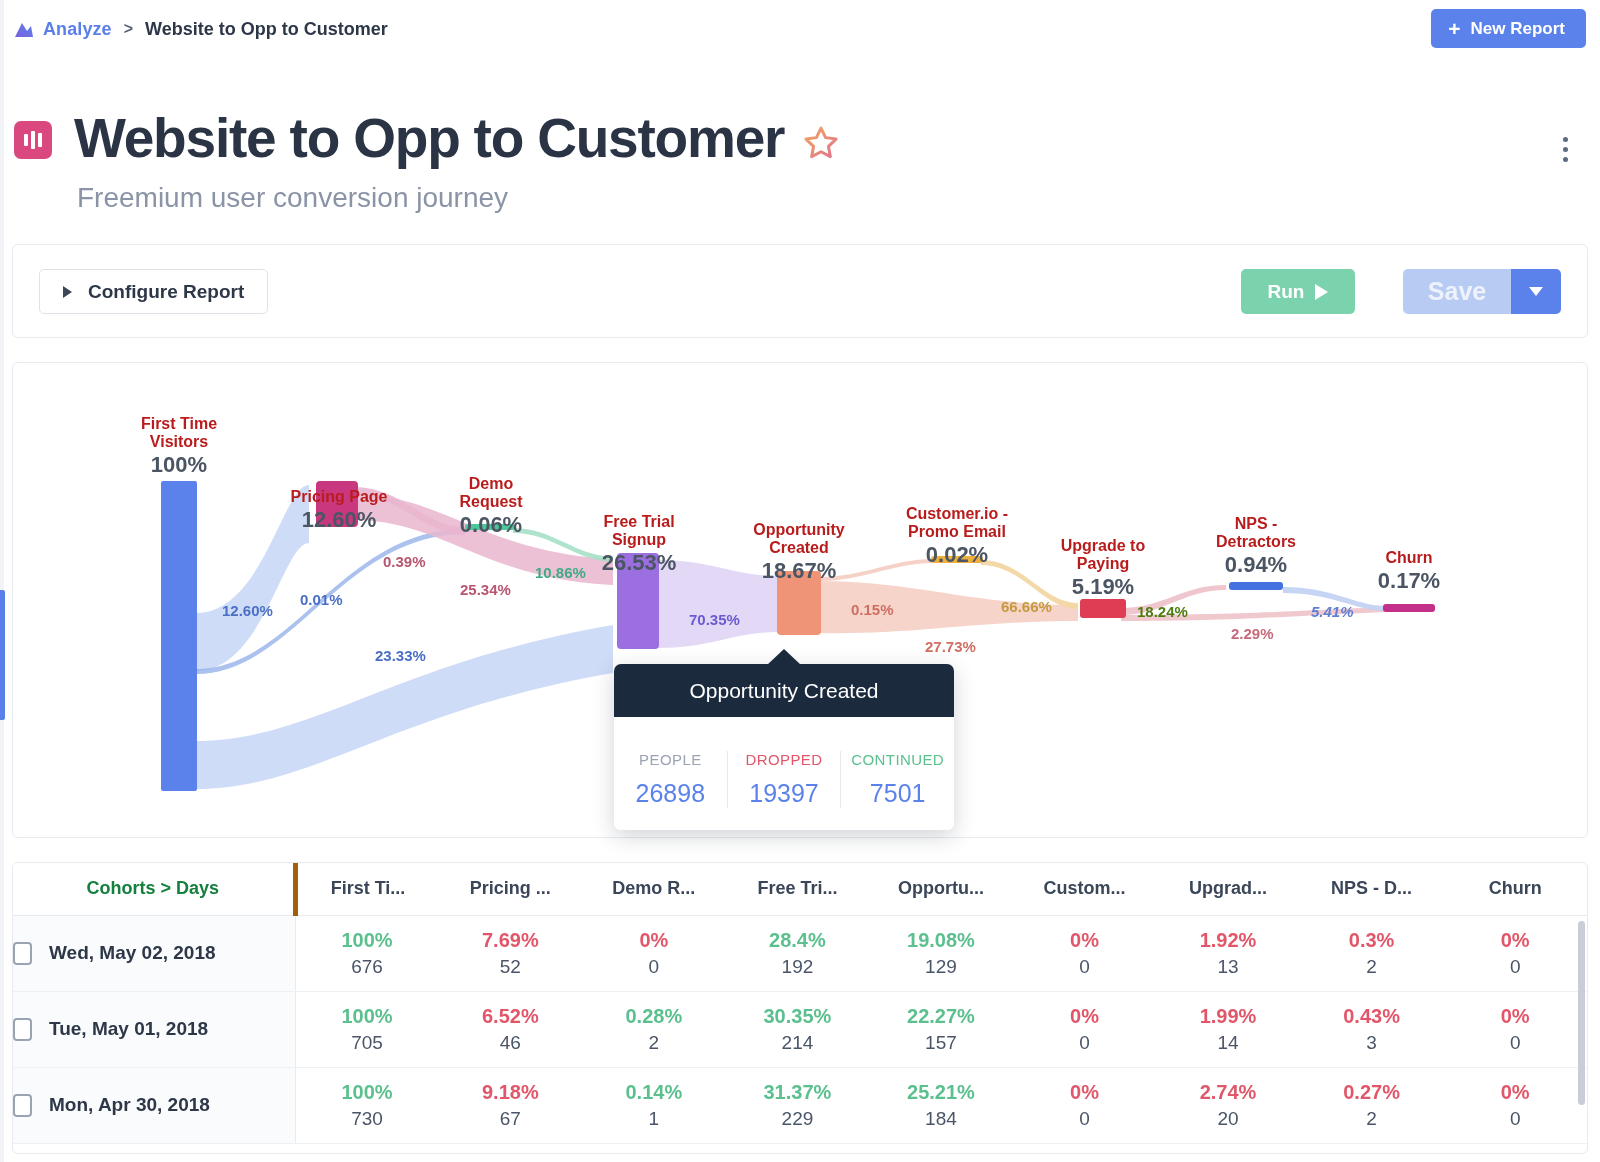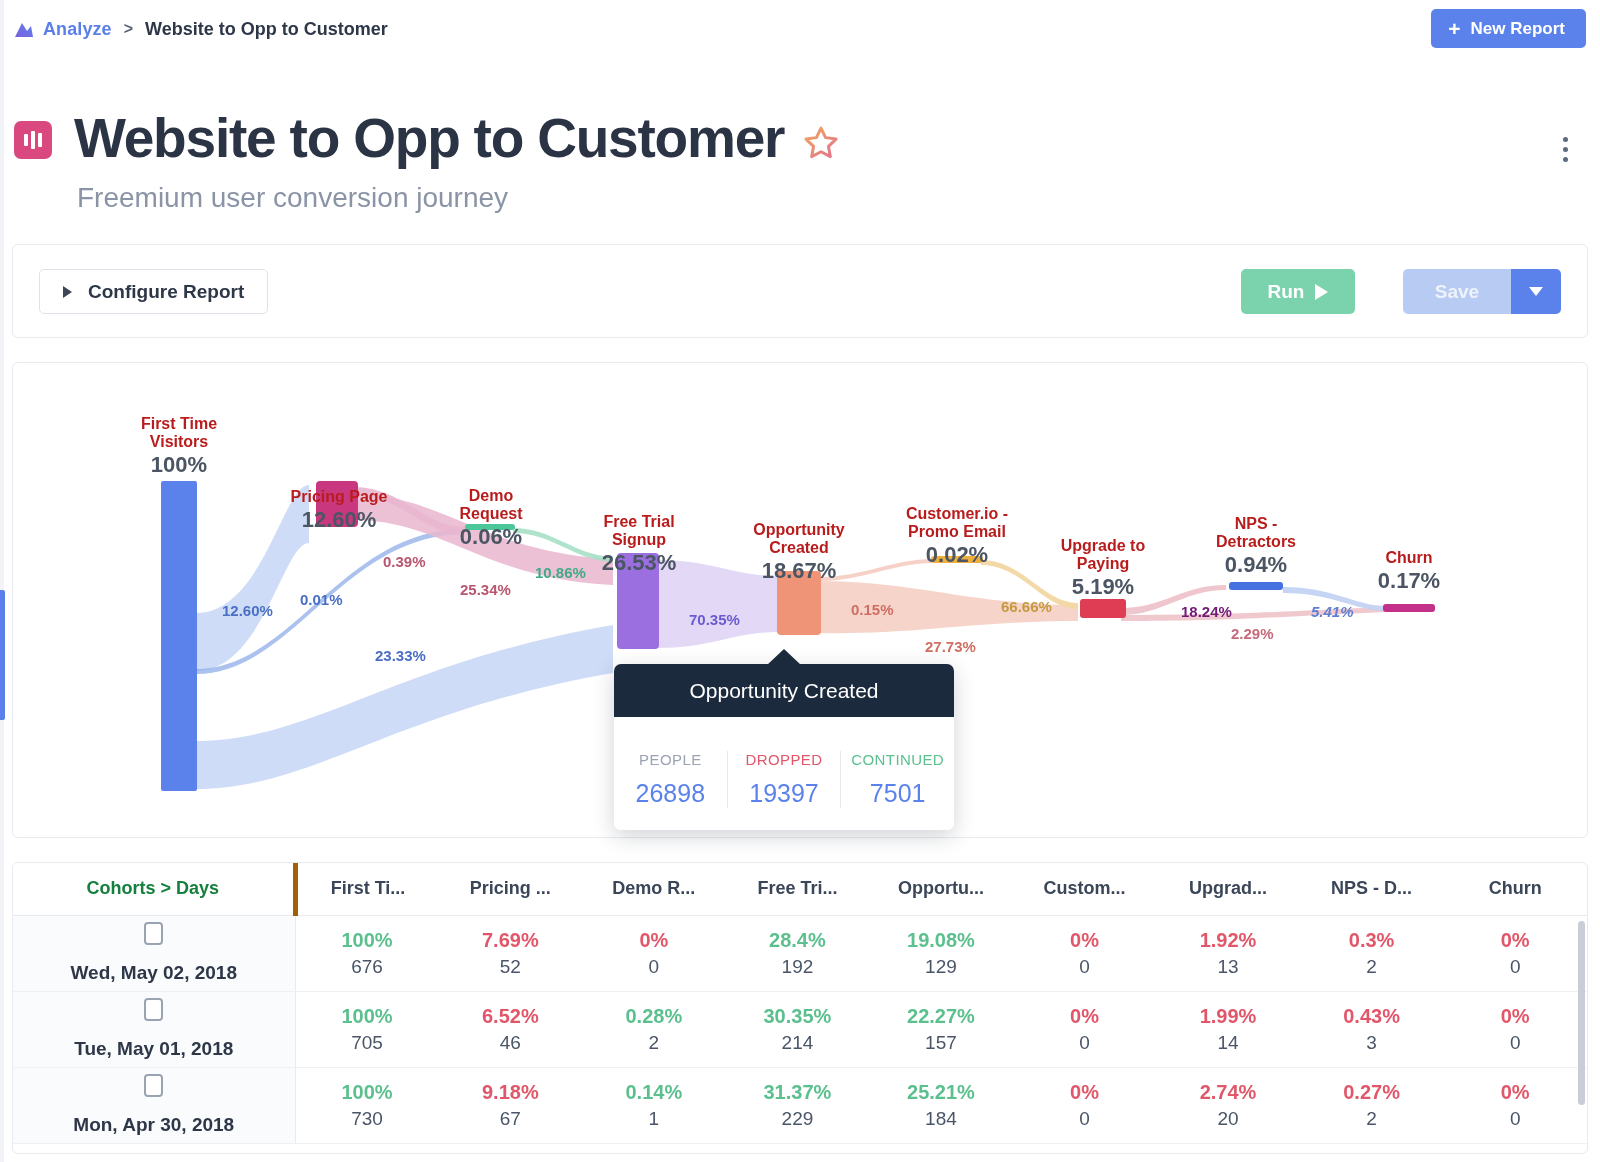--- a/index.html
+++ b/index.html
@@ -106,21 +106,21 @@
     width: 0; height: 0; border-left: 13px solid #fff;
     border-top: 8px solid transparent; border-bottom: 8px solid transparent;
   }
   .save-group {
     position: absolute; right: 26px; top: 24px; height: 45px; display: flex;
     border-radius: 5px; overflow: hidden;
   }
   .save-btn {
     width: 108px; background: #b8cbf3; border: none; color: #eef2fc;
     font-family: "Liberation Sans", sans-serif;
-    font-size: 19px; font-weight: bold; cursor: pointer;
+    font-size: 25px; font-weight: bold; cursor: pointer;
   }
   .save-caret {
     width: 50px; background: #5b82ea; border: none; cursor: pointer;
     display: flex; align-items: center; justify-content: center;
   }
   .caret-down {
     width: 0; height: 0; border-top: 9px solid #fff;
     border-left: 7px solid transparent; border-right: 7px solid transparent;
   }
 
@@ -174,21 +174,21 @@
   }
   .th-metric {
     height: 52px; font-size: 18px; font-weight: bold; color: #3b4658;
     border-bottom: 1px solid #e8eaef; text-align: center; vertical-align: middle;
   }
   .td-cohort {
     height: 76px; padding-left: 26px; text-align: left;
     border-right: 1px solid #e8eaef; border-bottom: 1px solid #eef0f3;
     background: #fafbfc; vertical-align: middle;
   }
-  .coh-inner { display: flex; align-items: center; gap: 17px; flex-direction: column; }
+  .coh-inner { display: flex; align-items: center; gap: 17px; }
   .chk {
     width: 19px; height: 23px; border: 2px solid #9aa3b2; border-radius: 4px;
     background: #fff; flex: none; cursor: pointer;
   }
   .coh-date { font-size: 19px; font-weight: bold; color: #2d3748; white-space: nowrap; }
   .td-metric {
     height: 76px; text-align: center; vertical-align: middle;
     border-bottom: 1px solid #eef0f3; background: #fff;
   }
   .pct { font-size: 20px; font-weight: bold; display: block; }
@@ -325,21 +325,21 @@
     </svg>
 
     <div class="node-label" style="left:110px; top:52px; width:112px;">
       <span class="nm">First Time Visitors</span>
       <span class="pc">100%</span>
     </div>
     <div class="node-label" style="left:258px; top:125px; width:136px;">
       <span class="nm">Pricing Page</span>
       <span class="pc">12.60%</span>
     </div>
-    <div class="node-label" style="left:430px; top:124px; width:96px;">
+    <div class="node-label" style="left:430px; top:112px; width:96px;">
       <span class="nm">Demo Request</span>
       <span class="pc">0.06%</span>
     </div>
     <div class="node-label" style="left:568px; top:150px; width:116px;">
       <span class="nm">Free Trial Signup</span>
       <span class="pc">26.53%</span>
     </div>
     <div class="node-label" style="left:718px; top:158px; width:136px;">
       <span class="nm">Opportunity Created</span>
       <span class="pc">18.67%</span>
@@ -364,21 +364,21 @@
     <div class="flow-label" style="left:209px; top:239px; color:#4a6fc4;">12.60%</div>
     <div class="flow-label" style="left:287px; top:228px; color:#4a6fc4;">0.01%</div>
     <div class="flow-label" style="left:362px; top:284px; color:#4a6fc4;">23.33%</div>
     <div class="flow-label" style="left:370px; top:190px; color:#b9566f;">0.39%</div>
     <div class="flow-label" style="left:447px; top:218px; color:#b9566f;">25.34%</div>
     <div class="flow-label" style="left:522px; top:201px; color:#3faa84;">10.86%</div>
     <div class="flow-label" style="left:676px; top:248px; color:#6b5bd0;">70.35%</div>
     <div class="flow-label" style="left:838px; top:238px; color:#cf6f63;">0.15%</div>
     <div class="flow-label" style="left:912px; top:275px; color:#cf6f63;">27.73%</div>
     <div class="flow-label" style="left:988px; top:235px; color:#c59a3e;">66.66%</div>
-    <div class="flow-label" style="left:1168px; top:240px; color:#701a75;">18.24%</div>
+    <div class="flow-label" style="left:1124px; top:240px; color:#4d7c0f;">18.24%</div>
     <div class="flow-label" style="left:1218px; top:262px; color:#c66a7a;">2.29%</div>
     <div class="flow-label" style="left:1298px; top:240px; color:#5e7fd2;font-style:italic;">5.41%</div>
   </div>
 
   <div class="tooltip">
     <div class="tt-arrow"></div>
     <div class="tt-head">Opportunity Created</div>
     <div class="tt-body">
       <div class="tt-col">
         <div class="tt-k" style="color:#9aa3b2;">PEOPLE</div>

